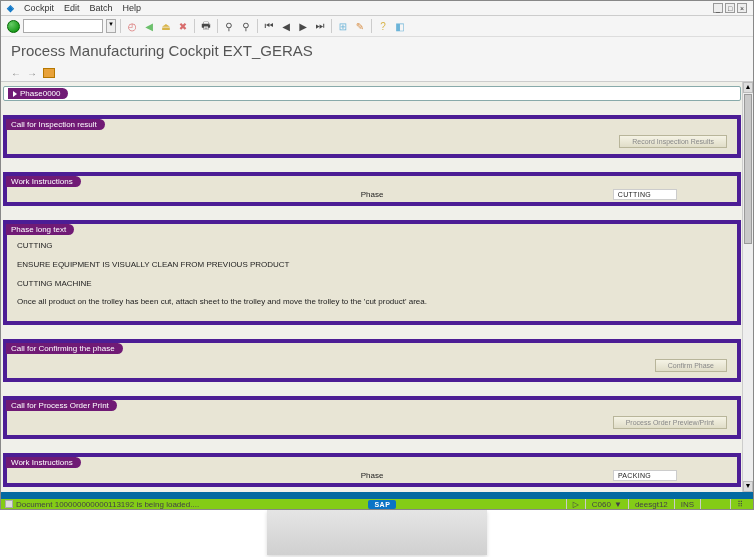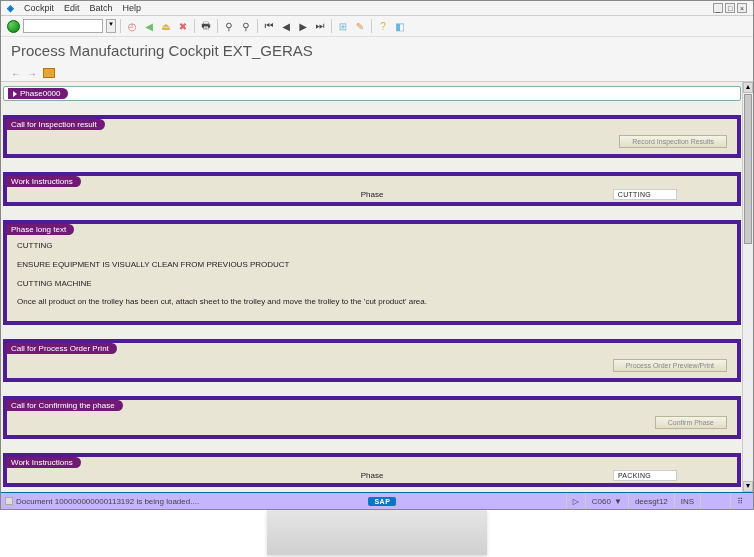--- a/index.html
+++ b/index.html
@@ -31,21 +31,21 @@
 .panel-row .center-label { position: absolute; left: 50%; transform: translateX(-50%); }
 .panel-row .right-val { position: absolute; right: 60px; background: #fff; border: 1px solid #ccc; padding: 1px 25px 1px 4px; min-width: 60px; font-size: 7px; letter-spacing: 0.3px; }
 .panel .btn-row { display: flex; justify-content: flex-end; padding: 2px 10px; }
 .sap-btn { background: linear-gradient(#f5f3e5,#e0ddc8); border: 1px solid #b8b59a; color: #888; font-size: 7px; padding: 2px 12px; cursor: pointer; }
 .longtext { font-size: 8px; color: #222; padding: 2px 10px; line-height: 1.6; }
 .longtext p { margin-bottom: 6px; }
 .vscroll { position: absolute; right: 0; top: 0; bottom: 0; width: 11px; background: #eee; border-left: 1px solid #ccc; }
 .vscroll .up, .vscroll .down { height: 11px; background: #ddd; font-size: 7px; text-align: center; border: 1px solid #bbb; }
 .vscroll .down { position: absolute; bottom: 0; width: 100%; }
 .vscroll .thumb { position: absolute; top: 12px; height: 150px; left: 1px; right: 1px; background: #c9c9c9; border: 1px solid #999; }
-.statusbar { display: flex; align-items: center; background: #c4b5fd; border-top: 1px solid #0369a1; font-size: 8px; color: #444; height: 17px; padding: 0 4px; }
+.statusbar { display: flex; align-items: center; background: #84cc16; border-top: 7px solid #0369a1; font-size: 8px; color: #444; height: 17px; padding: 0 4px; }
 .statusbar .msg { flex: 0 0 auto; display: flex; align-items: center; gap: 3px; }
 .statusbar .spacer { flex: 1; }
 .statusbar .sap-logo { background: #0a74c6; color: #fff; font-weight: bold; font-size: 7px; padding: 1px 6px; border-radius: 2px; letter-spacing: 0.5px; }
 .statusbar .seg { border-left: 1px solid #ccc; padding: 0 6px; display: flex; align-items: center; gap: 3px; height: 100%; }
 .monitor-stand { width: 220px; height: 45px; background: linear-gradient(#e5e5e5,#d0d0d0); margin: 0 auto; box-shadow: 0 2px 4px rgba(0,0,0,0.15); }
 .tiny-handle { width:8px; height:8px; background:#ddd; border:1px solid #aaa; display:inline-block; }
 </style>
 </head>
 <body>
 
@@ -132,32 +132,32 @@
           </span>
         <div class="longtext">
           <p>CUTTING</p>
           <p>ENSURE EQUIPMENT IS VISUALLY CLEAN FROM PREVIOUS PRODUCT</p>
           <p>CUTTING MACHINE</p>
           <p>Once all product on the trolley has been cut, attach sheet to the trolley and move the trolley to the 'cut product' area.</p>
         </div>
       </div>
       <div class="panel">
         <span class="phase-tab sub-tab">
+            <span>Call for Confirming the phase</span>
+          </span>
+        <div class="btn-row">
+          <button class="sap-btn">Confirm Phase</button>
+        </div>
+      </div>
+      <div class="panel">
+        <span class="phase-tab sub-tab">
             <span>Call for Process Order Print</span>
           </span>
         <div class="btn-row">
           <button class="sap-btn">Process Order Preview/Print</button>
-        </div>
-      </div>
-      <div class="panel">
-        <span class="phase-tab sub-tab">
-            <span>Call for Confirming the phase</span>
-          </span>
-        <div class="btn-row">
-          <button class="sap-btn">Confirm Phase</button>
         </div>
       </div>
 
       <div class="panel">
         <span class="phase-tab sub-tab">
             <span>Work Instructions</span>
           </span>
         <div class="panel-row">
           <span class="center-label">Phase</span>
           <span class="right-val">PACKING</span>

